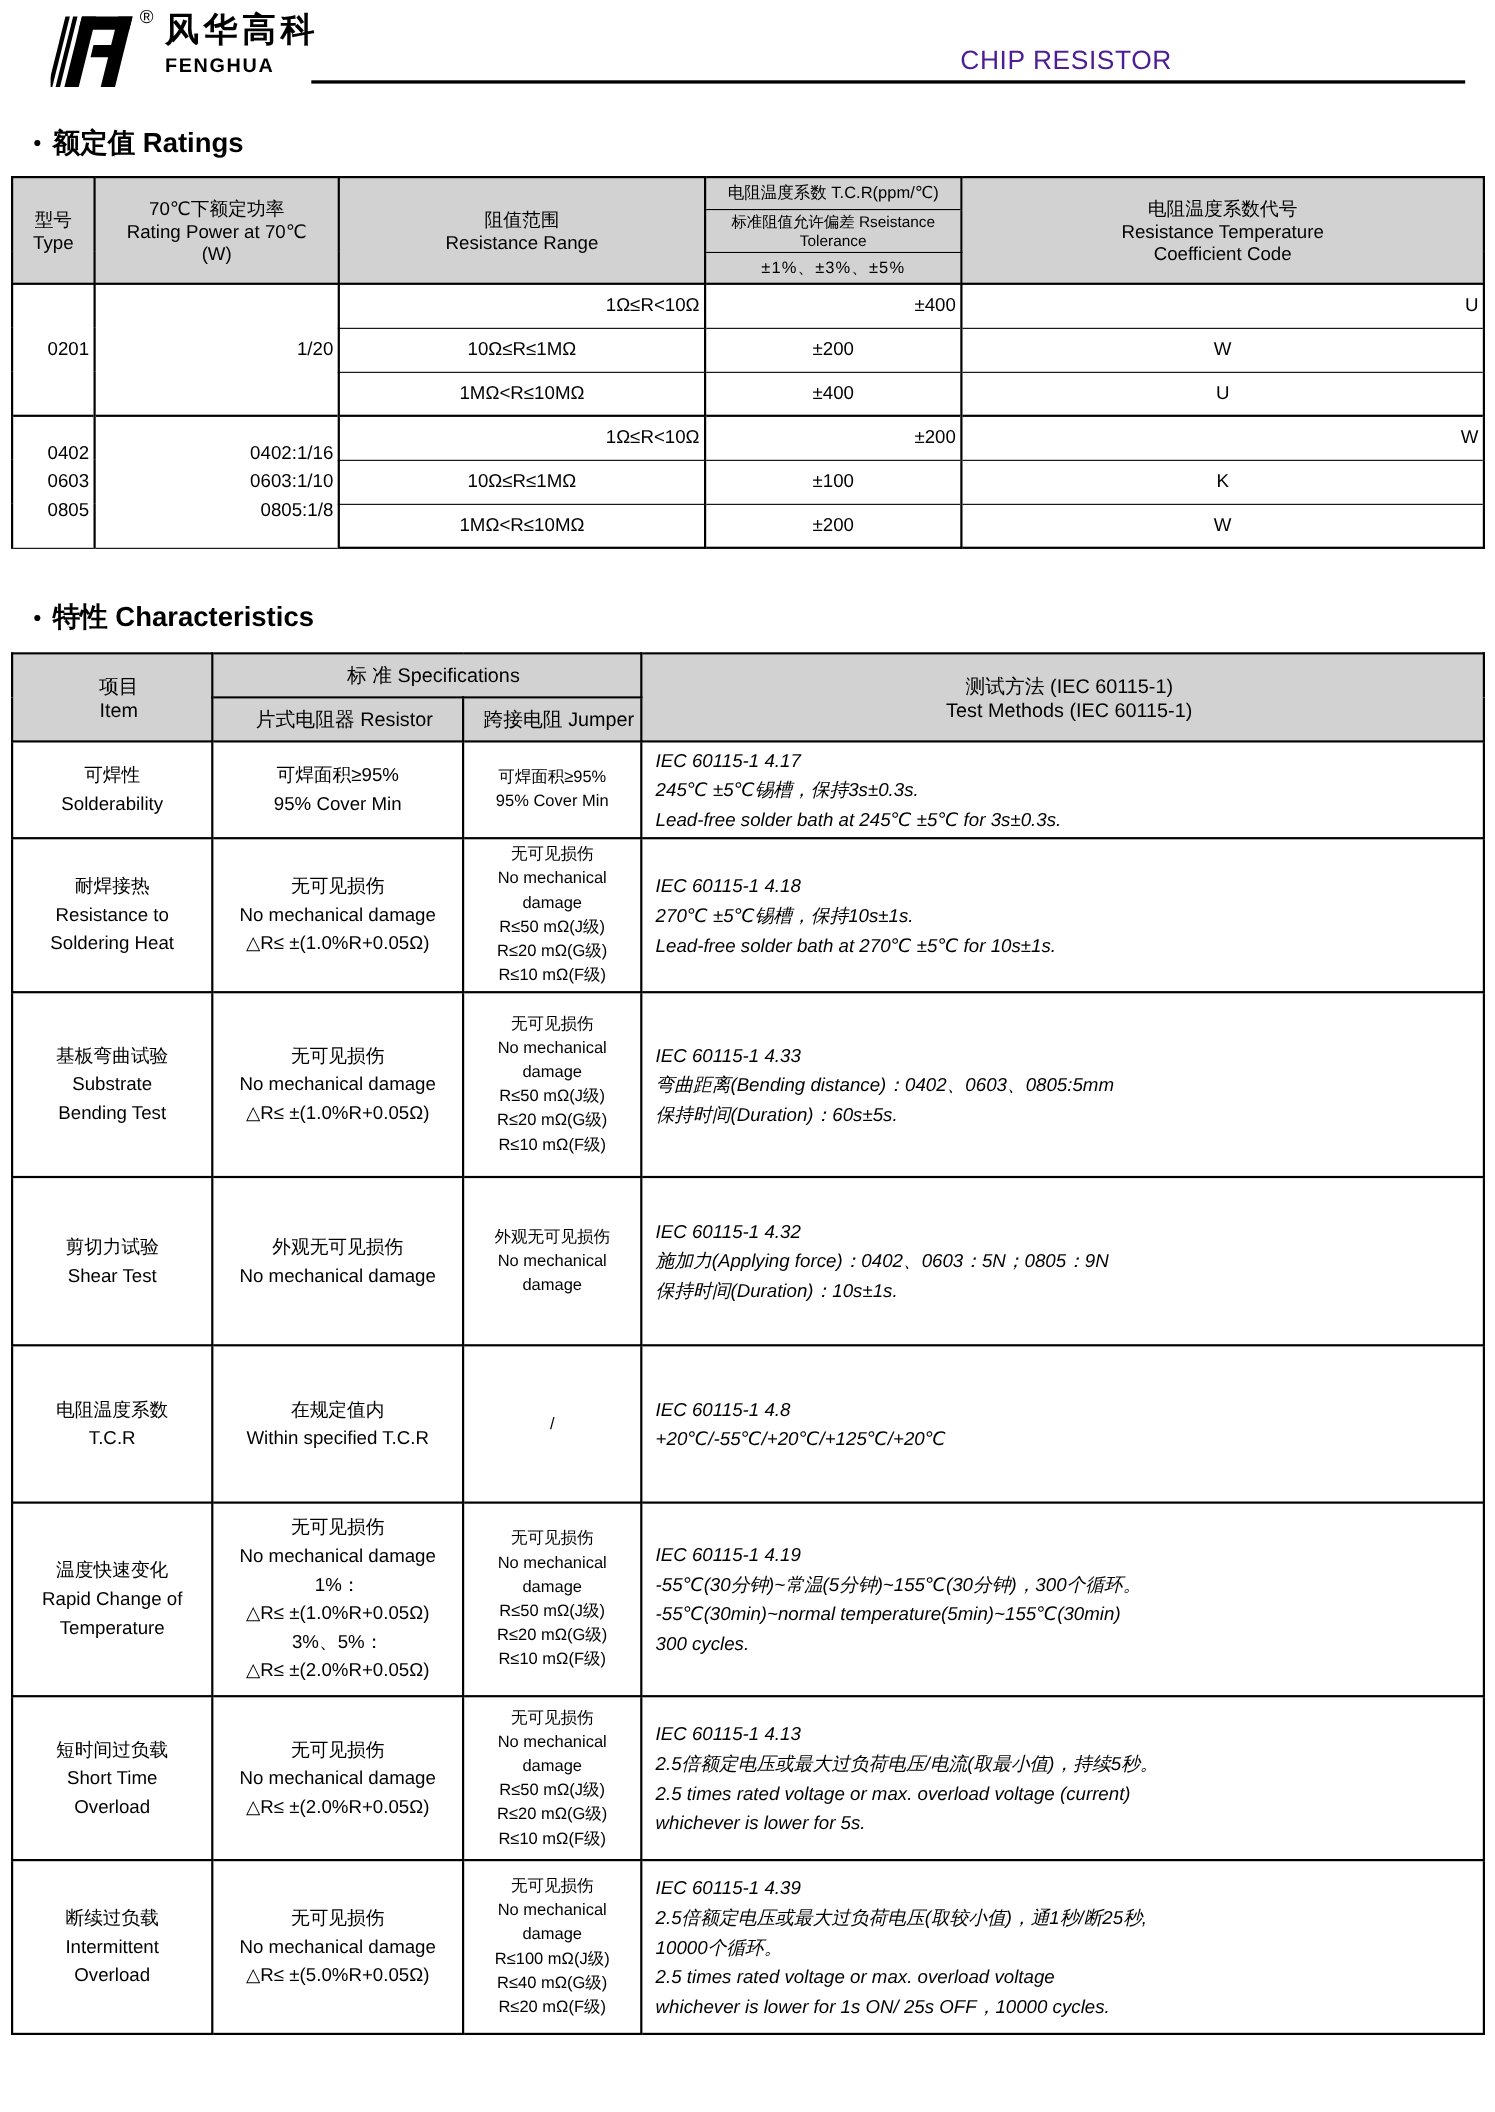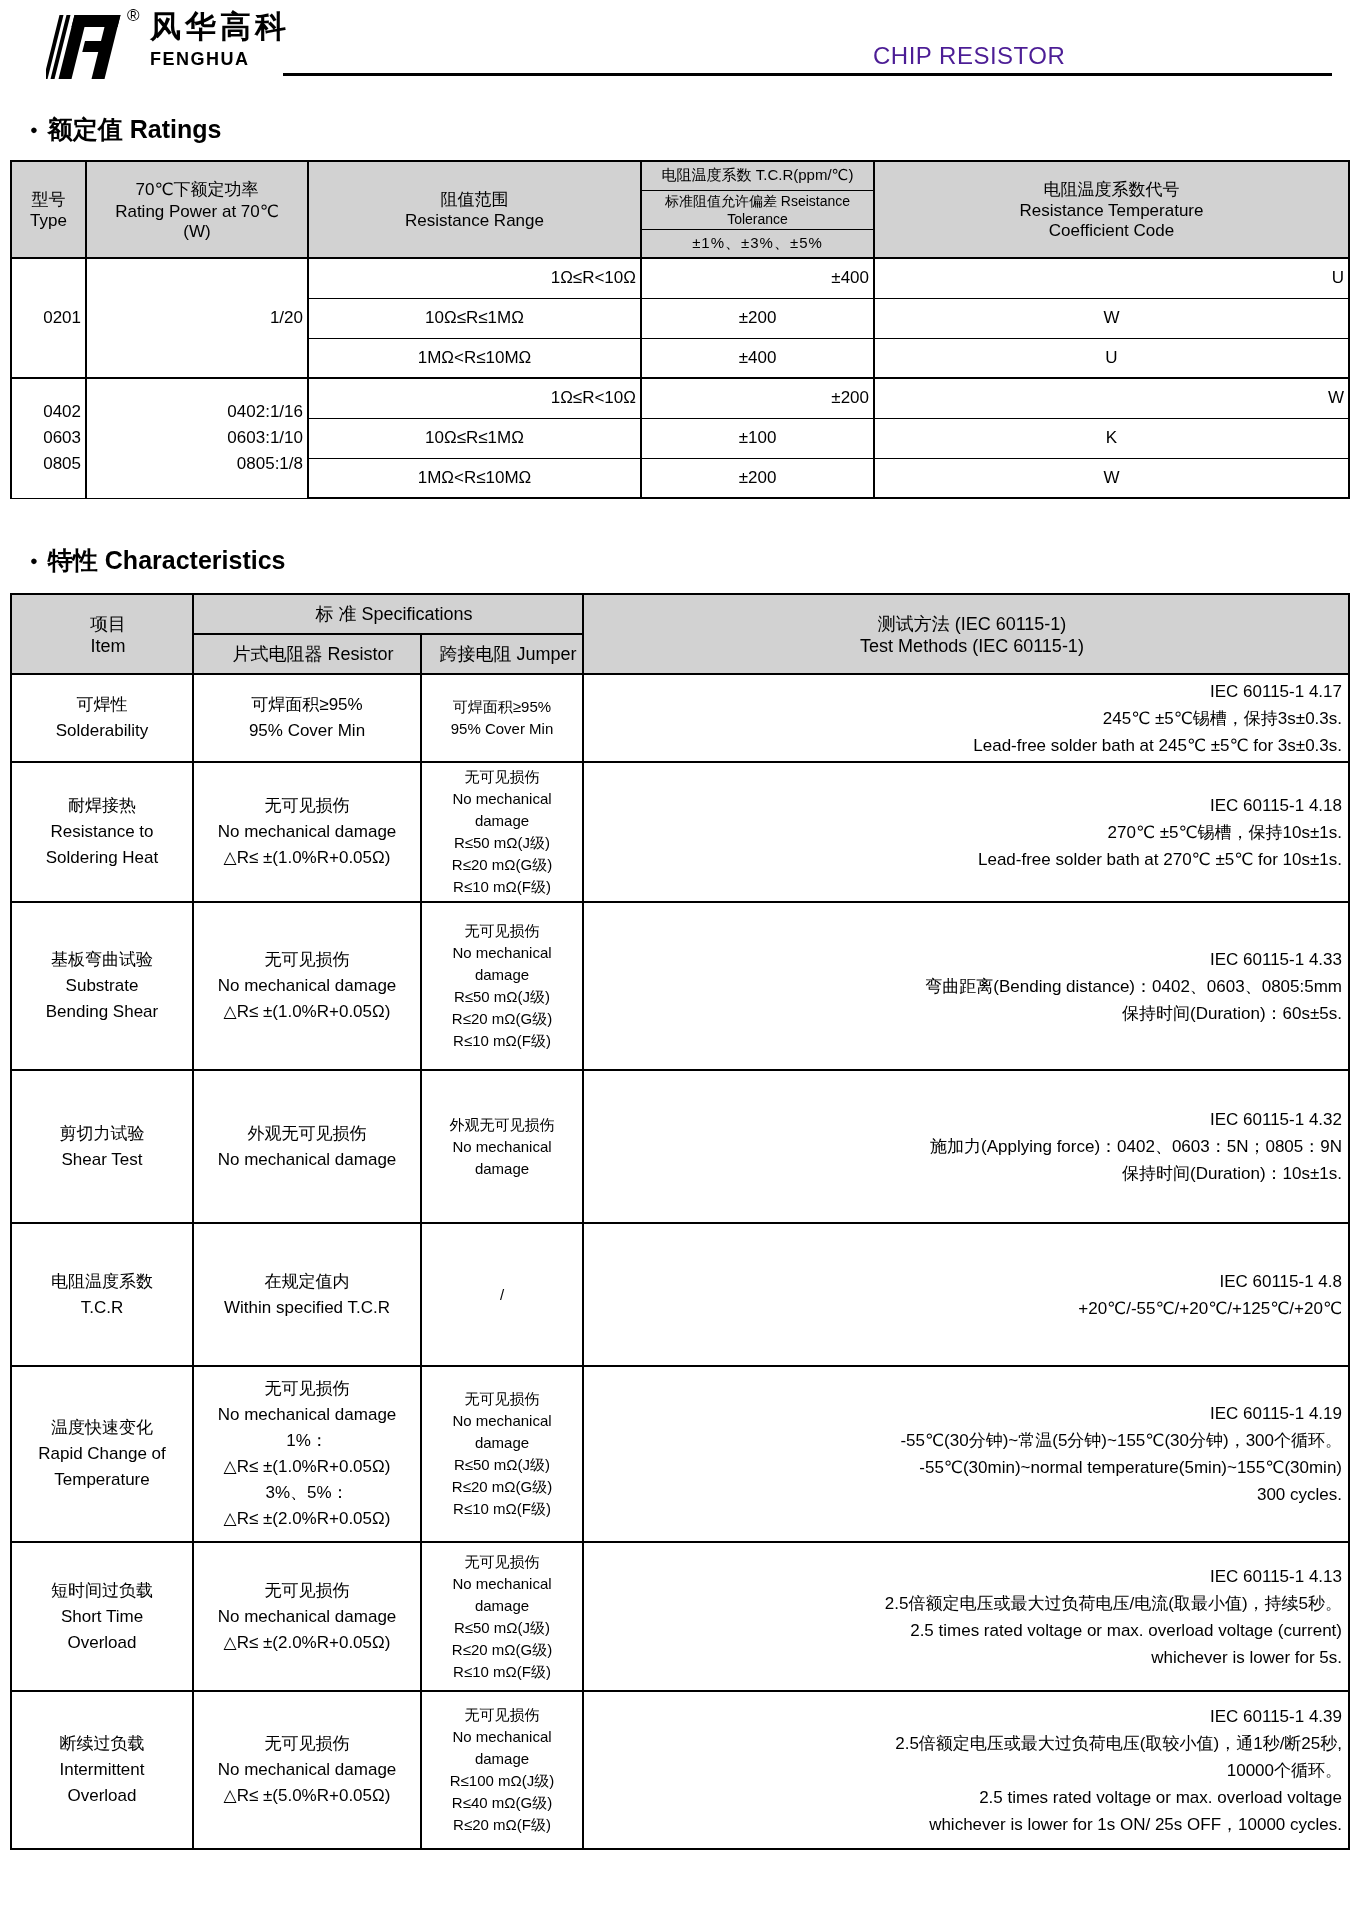--- a/index.html
+++ b/index.html
@@ -43,21 +43,21 @@
   #ratings .lh26 { line-height:26px; }
 
   
   #chartable { margin-top:16px; }
   #chartable td, #chartable th { border:2px solid #000; }
   #chartable thead tr { height:40px; }
   #chartable thead th { font-size:18px;padding-left:16px; }
   .item-cell { font-size:17px; line-height:26px;margin-left:16px; }
   .res-cell  { font-size:17px; line-height:26px; }
   .jum-cell  { font-size:15px; line-height:22px; }
-  .test-cell { font-size:17px; line-height:27px; text-align:right; padding-left:12px; padding-right:6px; }
+  .test-cell { font-size:17px; line-height:27px; text-align:left; padding-left:12px; padding-right:6px;font-style:italic; }
   tr.cr1 { height:88px; }  tr.cr2 { height:140px; } tr.cr3 { height:168px; }
   tr.cr4 { height:153px; } tr.cr5 { height:143px; } tr.cr6 { height:176px; }
   tr.cr7 { height:149px; } tr.cr8 { height:158px; }
 </style>
 </head>
 <body>
 
 <div class="brandbar">
   <svg class="logo-svg" width="88" height="68" viewBox="0 0 88 68" aria-hidden="true">
     <g transform="translate(16,0) skewX(-14)" fill="#000">
@@ -196,21 +196,21 @@
 R≤50 mΩ(J级)
 R≤20 mΩ(G级)
 R≤10 mΩ(F级)</td>
       <td class="test-cell">IEC 60115-1 4.18
 270℃ ±5℃锡槽，保持10s±1s.
 Lead-free solder bath at 270℃ ±5℃ for 10s±1s.</td>
     </tr>
     <tr class="cr3">
       <td class="item-cell">基板弯曲试验
 Substrate
-Bending Shear</td>
+Bending Test</td>
       <td class="res-cell">无可见损伤
 No mechanical damage
 △R≤ ±(1.0%R+0.05Ω)</td>
       <td class="jum-cell">无可见损伤
 No mechanical
 damage
 R≤50 mΩ(J级)
 R≤20 mΩ(G级)
 R≤10 mΩ(F级)</td>
       <td class="test-cell">IEC 60115-1 4.33

